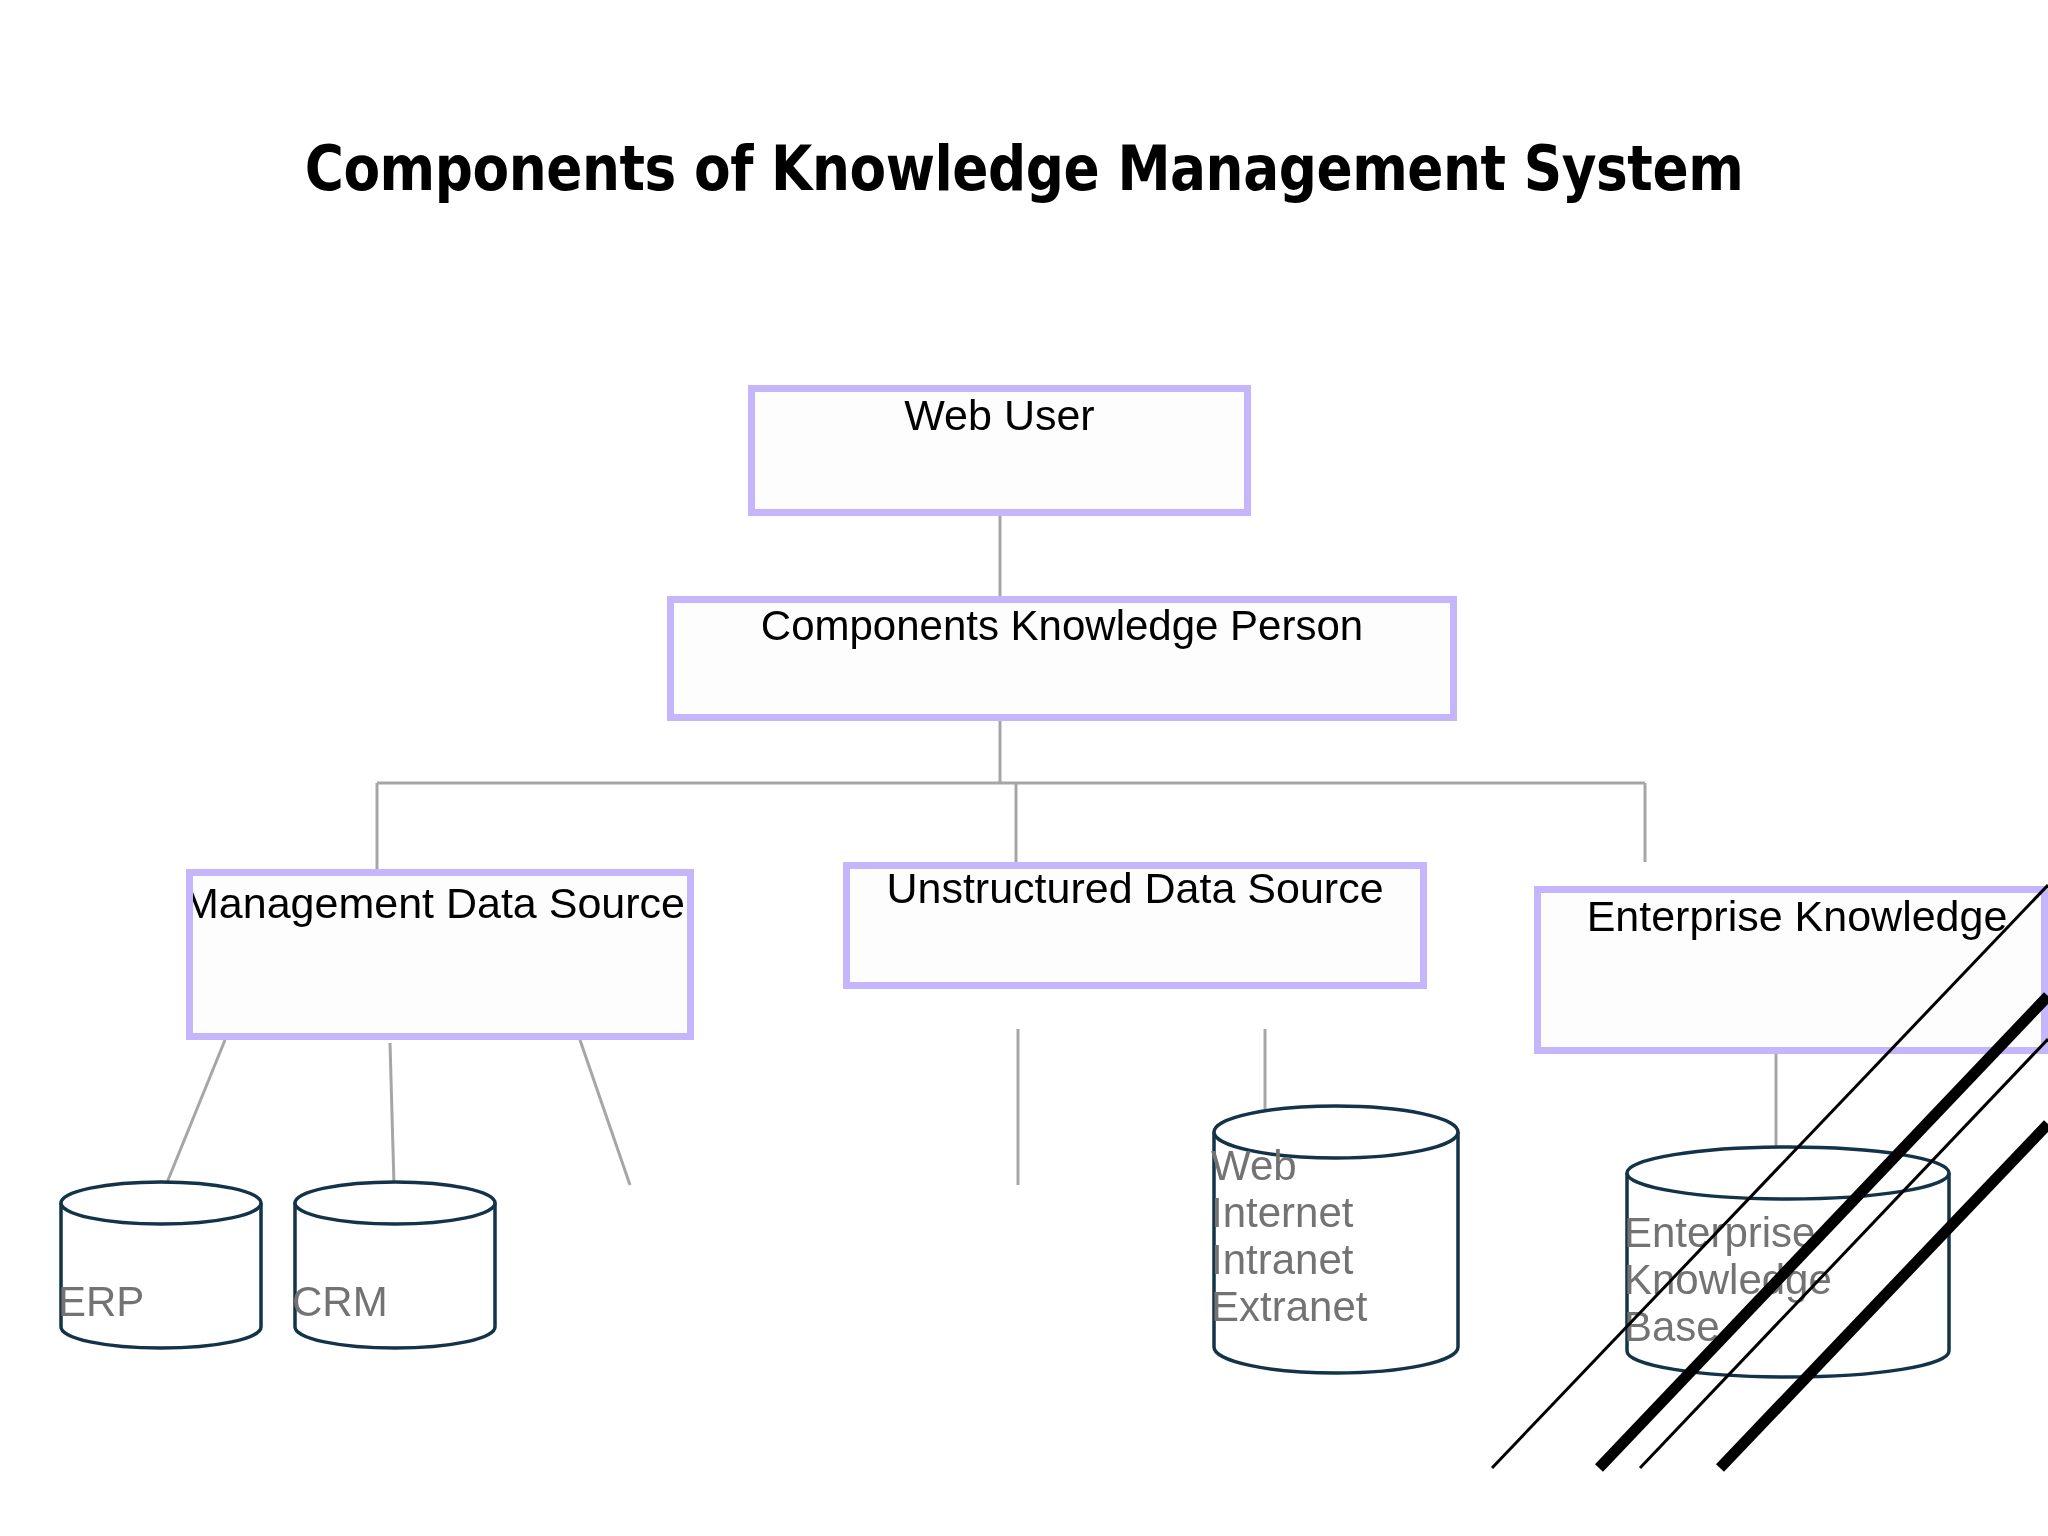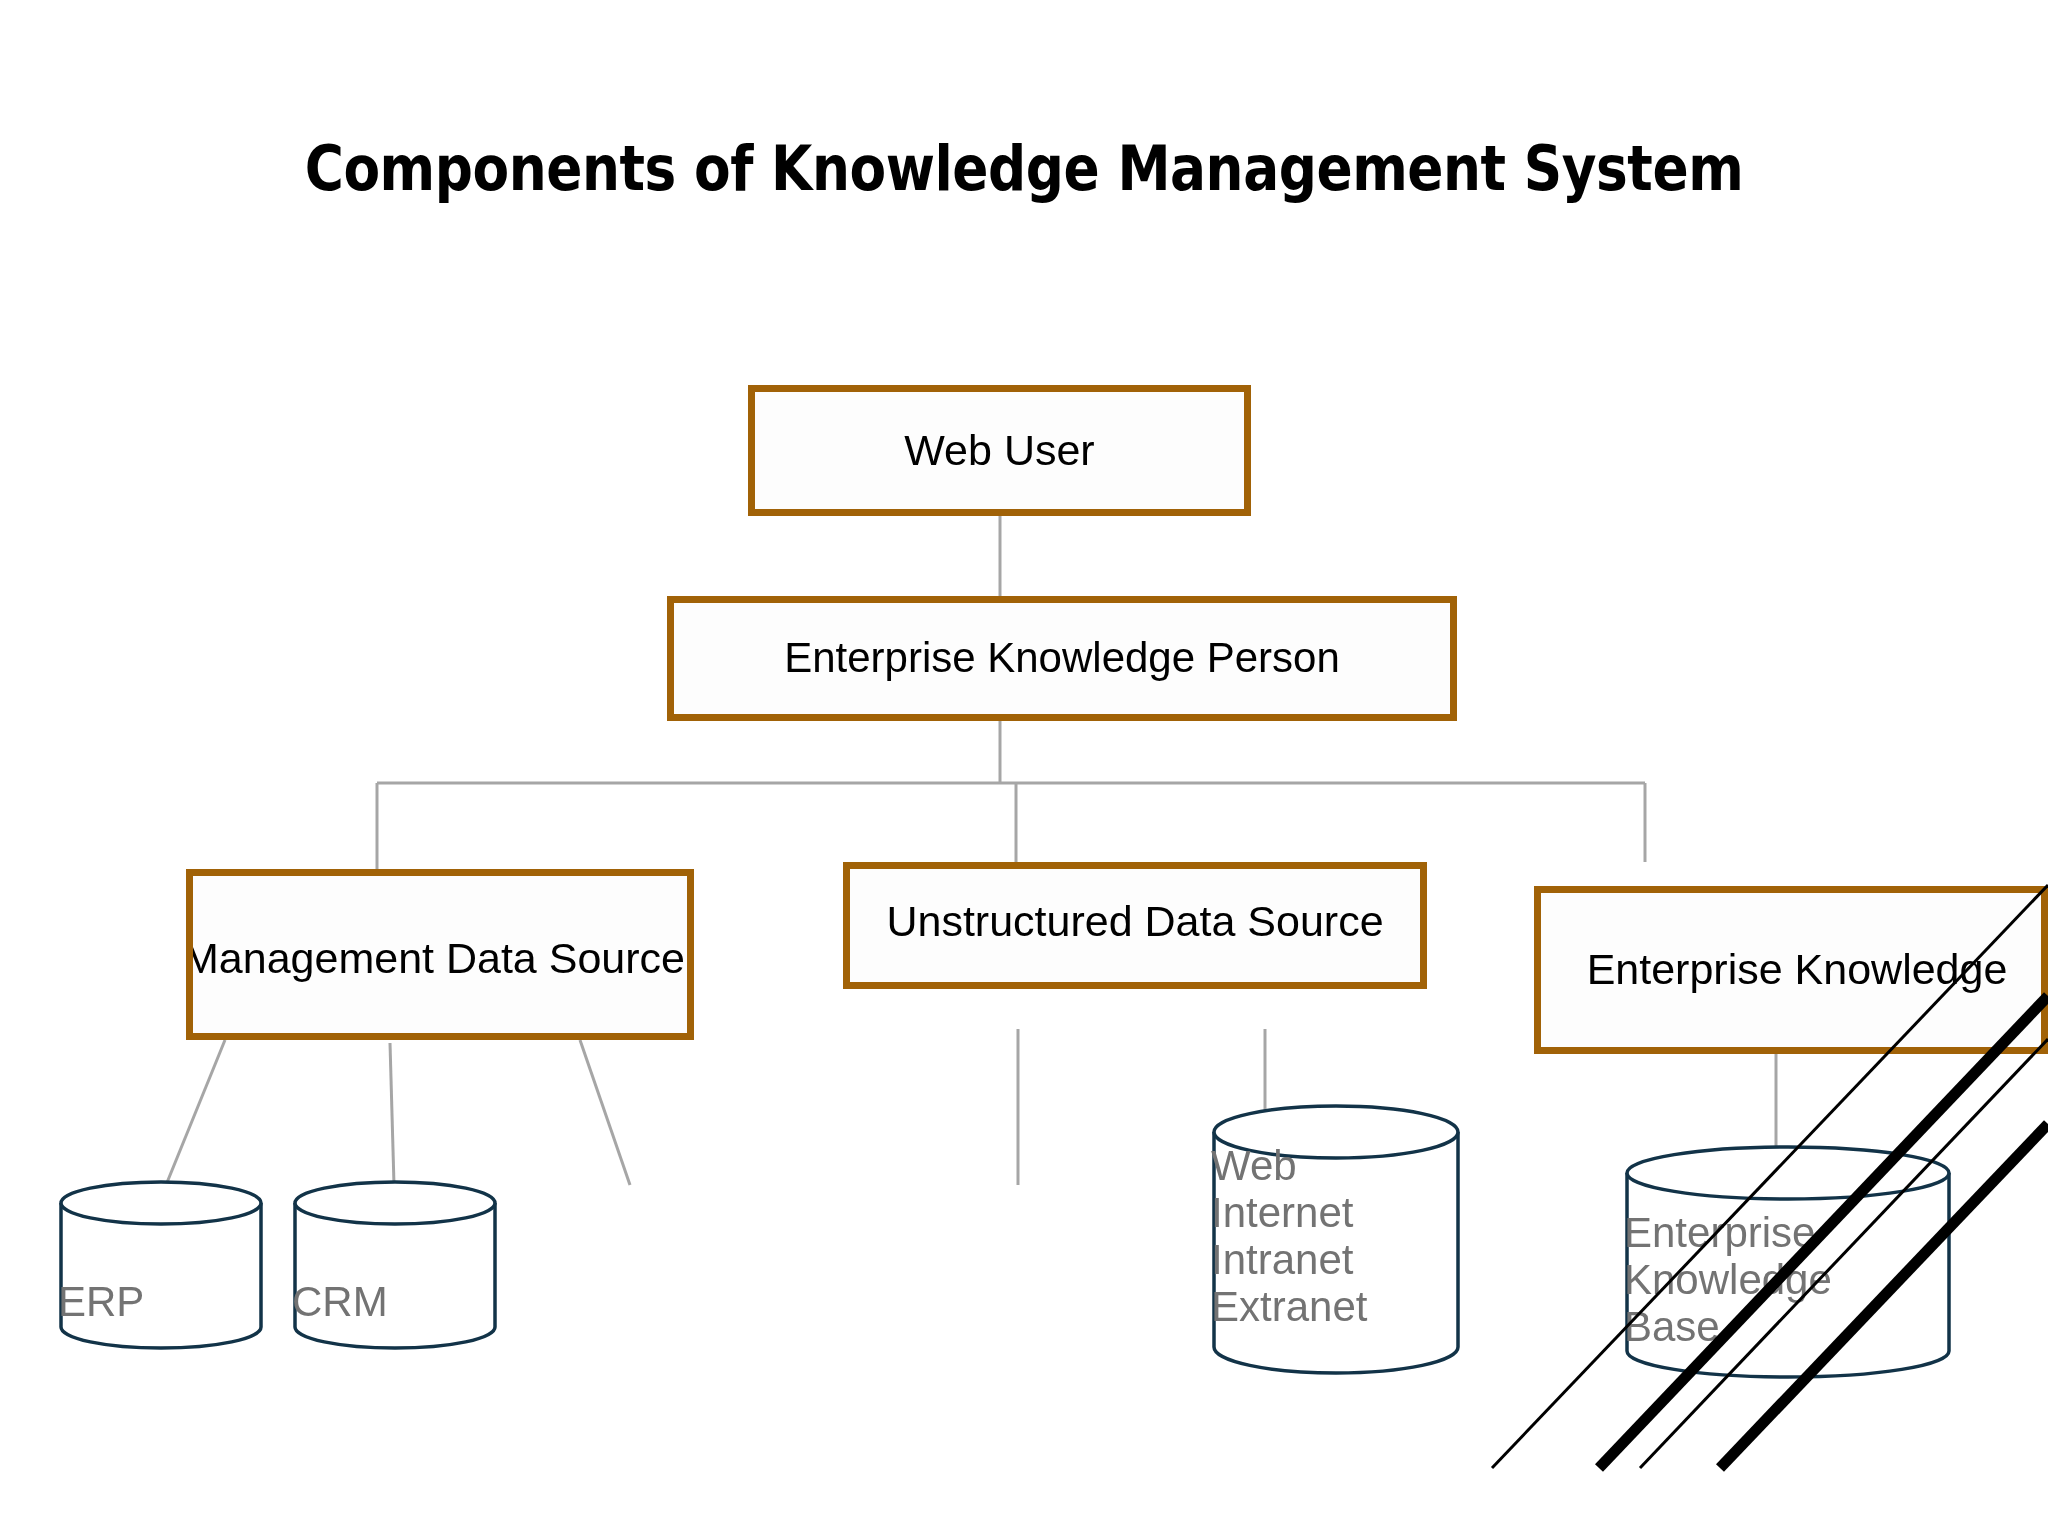--- a/index.html
+++ b/index.html
@@ -47,23 +47,23 @@
     width: 2048px;
     height: 1536px;
     pointer-events: none;
   }
 
   
   .box {
     position: absolute;
     box-sizing: border-box;
     background: #fdfdfd;
-    border: 7px solid #a16207;
+    border: 7px solid #c4b5fd;
     display: flex;
-    align-items: center;
+    align-items: flex-start;
     justify-content: center;
     overflow: hidden;
   }
   .box-label {
     font-family: "Liberation Sans", sans-serif;
     font-size: 43px;
     color: #000000;
     white-space: nowrap;
     line-height: 1.1;
   }
@@ -140,21 +140,21 @@
 
       <line x1="1776" y1="1034" x2="1776" y2="1150"></line>
     </g>
   </svg>
 
   <div class="box box-web-user">
     <span class="box-label">Web User</span>
   </div>
 
   <div class="box box-ekp">
-    <span class="box-label">Enterprise Knowledge Person</span>
+    <span class="box-label">Components Knowledge Person</span>
   </div>
 
   <div class="box box-structured">
     <span class="box-label">Management Data Source</span>
   </div>
 
   <div class="box box-unstructured">
     <span class="box-label">Unstructured Data Source</span>
   </div>
 

